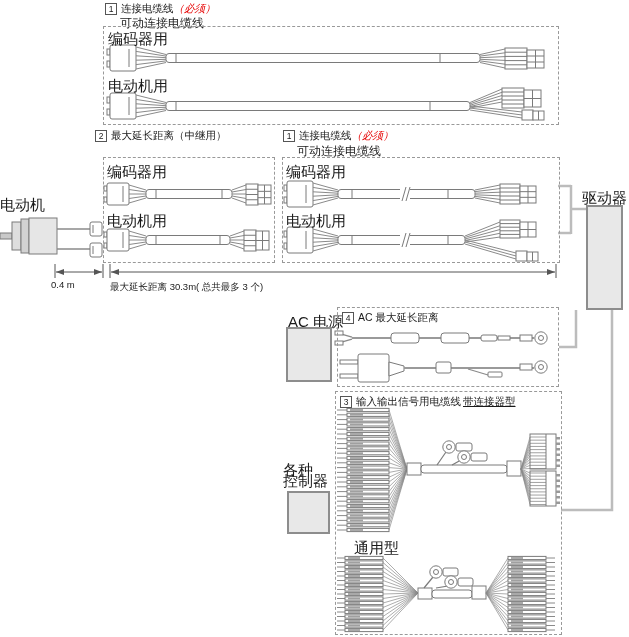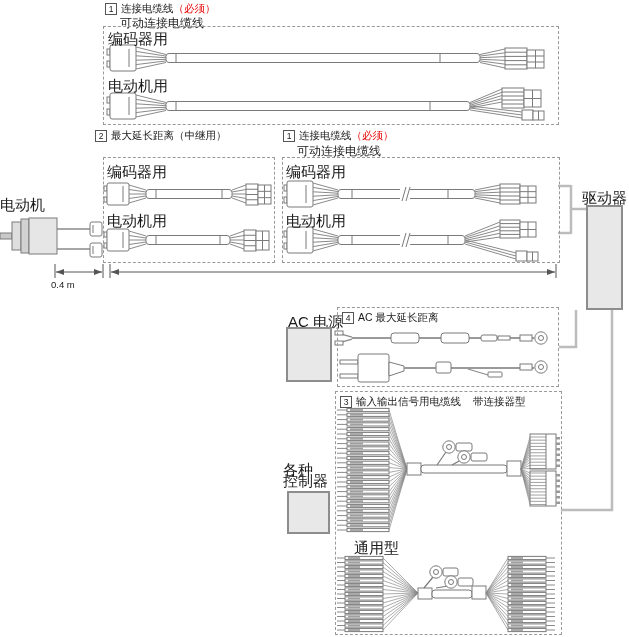--- a/index.html
+++ b/index.html
@@ -1,27 +1,27 @@
 <!DOCTYPE html>
 <html><head>
 <meta charset="utf-8">
 <style>
 html,body{margin:0;padding:0;background:#fff;}
 .page{position:relative;width:629px;height:637px;font-family:"Liberation Sans",sans-serif;color:#1a1a1a;background:#fff;overflow:hidden;}
 #art{position:absolute;left:0;top:0;}
 .hdr{position:absolute;display:flex;align-items:center;font-size:10.5px;white-space:nowrap;}
 .numbox{display:inline-block;border:1px solid #555;font-size:8.5px;line-height:10px;width:10px;height:10px;text-align:center;margin-right:4px;background:#fff;flex:0 0 auto;}
-.req{color:#e60000;}
+.req{color:#e60000;font-style:italic;}
 .sub{position:absolute;font-size:12px;white-space:nowrap;}
 .lbl{position:absolute;font-size:15px;white-space:nowrap;}
 .dashed{position:absolute;border:1px dashed #999;}
 .grbox{position:absolute;background:#e8e8e8;border:2px solid #8d8d8d;box-sizing:border-box;}
 .dim{position:absolute;font-size:9.5px;white-space:nowrap;}
 .ctr{line-height:11px;}
-.gap{margin-left:12px;}
+.gap{margin-left:2px;text-decoration:underline;}
 </style>
 </head>
 <body>
 
 <div class="page">
   <svg id="art" width="629" height="637">
       <line x1="558" y1="186" x2="571" y2="186" stroke="#bcbcbc" stroke-width="2.5"></line>
       <line x1="558" y1="233" x2="571" y2="233" stroke="#bcbcbc" stroke-width="2.5"></line>
       <line x1="571" y1="185" x2="571" y2="234" stroke="#bcbcbc" stroke-width="2.5"></line>
       <line x1="571" y1="209" x2="586" y2="209" stroke="#bcbcbc" stroke-width="2.5"></line>
@@ -596,20 +596,21 @@
   <div class="dashed" style="left:282px;top:157px;width:276px;height:104px"></div>
   <div class="lbl" style="left:286px;top:163px">编码器用</div>
   <div class="lbl" style="left:286px;top:212px">电动机用</div>
 
   <div class="lbl" style="left:0;top:196px">电动机</div>
 
   <div class="lbl ctr" style="left:582px;top:192px;width:44px">驱动器</div>
   <div class="grbox" style="left:586px;top:205px;width:37px;height:105px"></div>
 
   <div class="dim" style="left:51px;top:279px;width:56px">0.4 m</div>
+  <div class="dim" style="left:110px;top:281px;width:447px">最大延长距离 30.3m( 总共最多 3 个)</div>
 
   <div class="lbl" style="left:288px;top:313px">AC 电源</div>
   <div class="grbox" style="left:286px;top:327px;width:46px;height:55px"></div>
   <div class="dashed" style="left:337px;top:307px;width:220px;height:78px"></div>
   <div class="hdr" style="left:342px;top:311px">
     <span class="numbox">4</span>
     <span>AC 最大延长距离</span>
   </div>
 
   <div class="dashed" style="left:335px;top:391px;width:225px;height:242px"></div>

